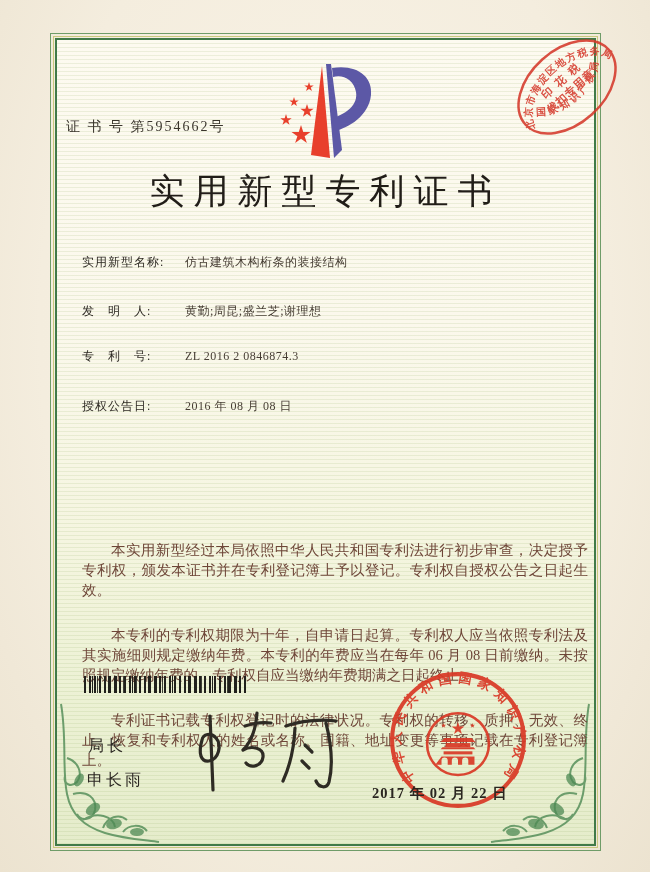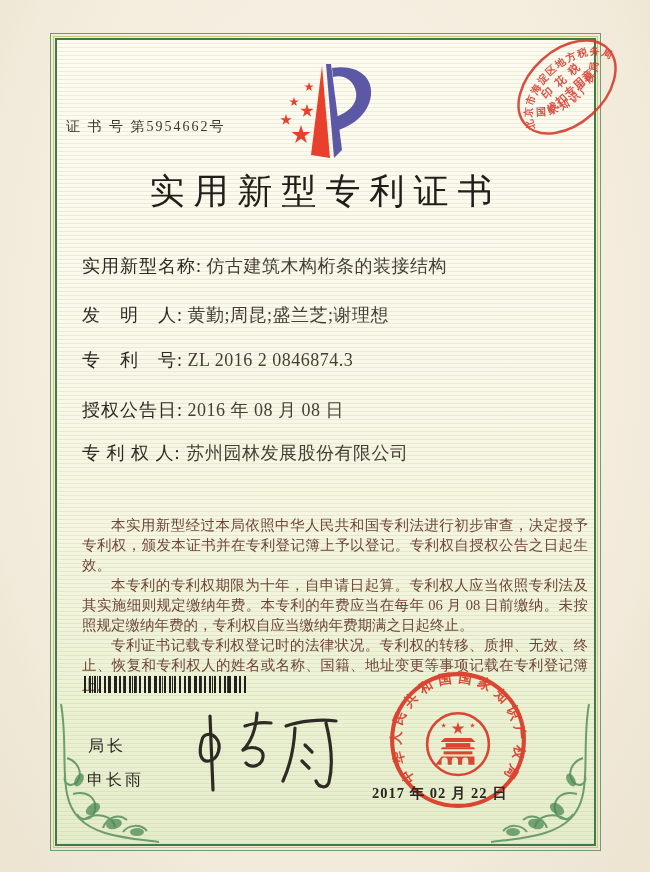--- a/index.html
+++ b/index.html
@@ -18,26 +18,26 @@
     width:100%; height:100%; border:2px solid #417a49;
     background:
       repeating-linear-gradient(0deg, rgba(146,176,102,0.16) 0 1px, rgba(0,0,0,0) 1px 4px),
       linear-gradient(180deg,#fdfaf0 0%, #fbf8ec 35%, #f5f5e0 62%, #ecf1d4 82%, #e5eccb 100%);
   }
   .abs { position:absolute; z-index:3; }
   .cert-no { left:66px; top:84px; font-size:14px; letter-spacing:2px; color:#3a352c;margin-top:34px; }
   .logo { left:278px; top:58px; width:102px; height:110px; }
   .title { left:50px; top:168px; width:551px; text-align:center;
            font-size:35px; font-weight:400; letter-spacing:9px; color:#211d18; }
-  .field { left:82px; width:510px; font-size:18px; color:#2c2822; white-space:nowrap; }
+  .field { left:82px; width:510px; font-size:12px; color:#2c2822; white-space:nowrap; }
   .field .lbl { display:inline-block; min-width:100px; letter-spacing:1px; }
   .field .val { color:#463d33; letter-spacing:0.5px; }
   .body { left:82px; top:515px; width:506px; font-size:14.5px; line-height:20px;
           color:#6e4638; text-align:justify; }
-  .body p { text-indent:2em; }
+  .body p { text-indent:2em;margin-top:25px; }
   .barcode { left:84px; top:676px; width:165px; height:17px;
     background-image:
       repeating-linear-gradient(90deg,#20201c 0 2px, rgba(0,0,0,0) 2px 5px),
       repeating-linear-gradient(90deg,#20201c 0 1px, rgba(0,0,0,0) 1px 8px),
       repeating-linear-gradient(90deg,rgba(32,32,28,.85) 0 1px, rgba(0,0,0,0) 1px 13px);
   }
   .officer-title { left:88px; top:736px; font-size:16px; letter-spacing:3px; color:#2b2722; }
   .officer-name  { left:87px; top:770px; font-size:16px; letter-spacing:3px; color:#2b2722; }
   .signature { left:188px; top:698px; width:165px; height:100px; }
   .seal { left:388px; top:670px; width:140px; height:140px; z-index:4; opacity:.93; }
@@ -132,24 +132,20 @@
     <span class="val">黄勤;周昆;盛兰芝;谢理想</span>
   </div>
   <div class="abs field" style="top:348px">
     <span class="lbl">专　利　号:</span>
     <span class="val">ZL 2016 2 0846874.3</span>
   </div>
   <div class="abs field" style="top:398px">
     <span class="lbl">授权公告日:</span>
     <span class="val">2016 年 08 月 08 日</span>
   </div>
-  <div class="abs field" style="top:441px">
-    <span class="lbl">专 利 权 人:</span>
-    <span class="val">苏州园林发展股份有限公司</span>
-  </div>
 
   <div class="abs body">
     <p>本实用新型经过本局依照中华人民共和国专利法进行初步审查，决定授予专利权，颁发本证书并在专利登记簿上予以登记。专利权自授权公告之日起生效。</p>
     <p>本专利的专利权期限为十年，自申请日起算。专利权人应当依照专利法及其实施细则规定缴纳年费。本专利的年费应当在每年 06 月 08 日前缴纳。未按照规定缴纳年费的，专利权自应当缴纳年费期满之日起终止。</p>
     <p>专利证书记载专利权登记时的法律状况。专利权的转移、质押、无效、终止、恢复和专利权人的姓名或名称、国籍、地址变更等事项记载在专利登记簿上。</p>
   </div>
 
   <div class="abs barcode"></div>
 
   <div class="abs officer-title">局长</div>

